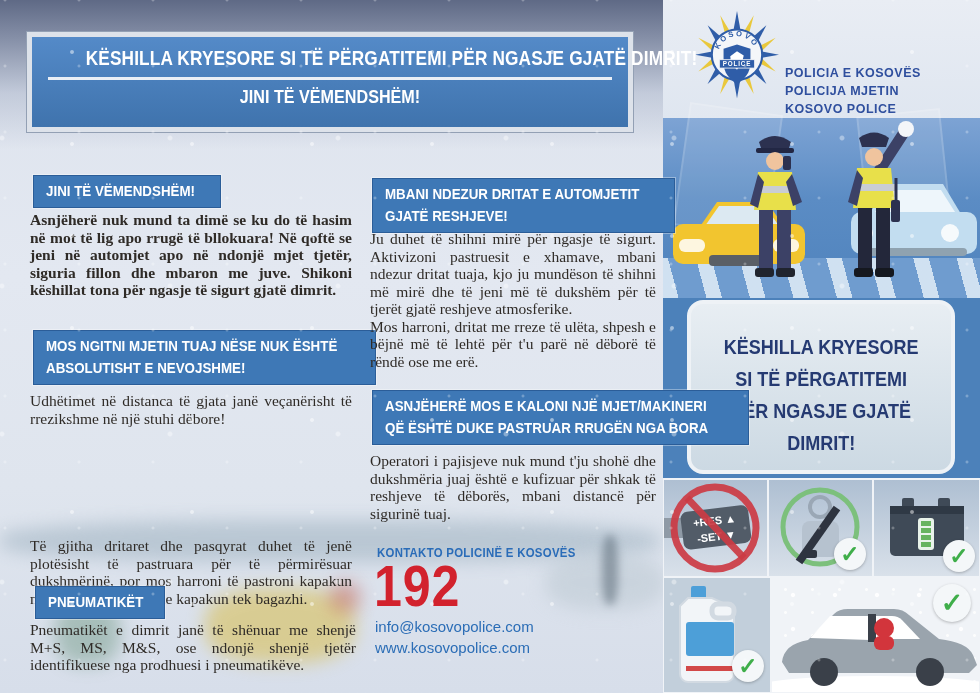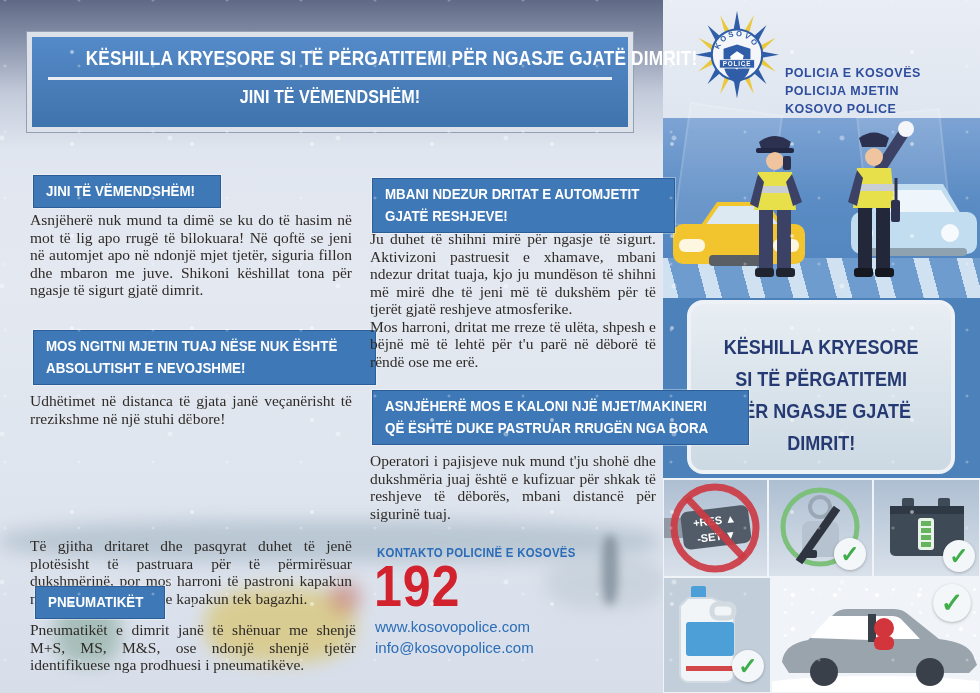--- a/index.html
+++ b/index.html
@@ -86,21 +86,21 @@
   <div class="blur-blob" style="left:545px;top:555px;width:120px;height:55px;background:#b9c6cf;opacity:.5;"></div>
   <div class="blur-blob" style="left:602px;top:535px;width:16px;height:70px;background:#51616e;opacity:.5;filter:blur(4px);"></div>
 
   <div class="banner">
     <div class="banner-line1">KËSHILLA KRYESORE SI TË PËRGATITEMI PËR NGASJE GJATË DIMRIT!</div>
     <div class="banner-divider"></div>
     <div class="banner-line2">JINI TË VËMENDSHËM!</div>
   </div>
 
   <div class="hbar" style="left:33px;top:175px;"><span>JINI TË VËMENDSHËM!</span></div>
-  <div class="body-text" style="left:30px;top:211px;width:322px;">Asnjëherë nuk mund ta dimë se ku do të hasim në mot të lig apo rrugë të bllokuara! Në qoftë se jeni në automjet apo në ndonjë mjet tjetër, siguria fillon dhe mbaron me juve. Shikoni këshillat tona për ngasje të sigurt gjatë dimrit.</div>
+  <div class="body-text" style="left:30px;top:211px;width:322px;font-weight:bold;">Asnjëherë nuk mund ta dimë se ku do të hasim në mot të lig apo rrugë të bllokuara! Në qoftë se jeni në automjet apo në ndonjë mjet tjetër, siguria fillon dhe mbaron me juve. Shikoni këshillat tona për ngasje të sigurt gjatë dimrit.</div>
 
   <div class="hbar" style="left:33px;top:330px;"><span>MOS NGITNI MJETIN TUAJ NËSE NUK ËSHTË
 ABSOLUTISHT E NEVOJSHME!</span></div>
   <div class="body-text" style="left:30px;top:392px;width:322px;">Udhëtimet në distanca të gjata janë veçanërisht të rrezikshme në një stuhi dëbore!</div>
 
   <div class="body-text" style="left:30px;top:498px;width:322px;margin-top:39px;">Të gjitha dritaret dhe pasqyrat duhet të jenë plotësisht të pastruara për të përmirësuar dukshmërinë, por mos harroni të pastroni kapakun mbi motor, kulmin dhe kapakun tek bagazhi.</div>
 
   <div class="hbar" style="left:35px;top:586px;"><span>PNEUMATIKËT</span></div>
   <div class="body-text" style="left:30px;top:621px;width:326px;">Pneumatikët e dimrit janë të shënuar me shenjë M+S, MS, M&amp;S, ose ndonjë shenjë tjetër identifikuese nga prodhuesi i pneumatikëve.</div>
 
@@ -109,22 +109,22 @@
   <div class="body-text" style="left:370px;top:230px;width:286px;">Ju duhet të shihni mirë për ngasje të sigurt. Aktivizoni pastruesit e xhamave, mbani ndezur dritat tuaja, kjo ju mundëson të shihni më mirë dhe të jeni më të dukshëm për të tjerët gjatë reshjeve atmosferike.
 Mos harroni, dritat me rreze të ulëta, shpesh e bëjnë më të lehtë për t'u parë në dëborë të rëndë ose me erë.</div>
 
   <div class="hbar" style="left:372px;top:390px;"><span>ASNJËHERË MOS E KALONI NJË MJET/MAKINERI
 QË ËSHTË DUKE PASTRUAR RRUGËN NGA BORA</span></div>
   <div class="body-text" style="left:370px;top:442px;width:286px;margin-top:10px;">Operatori i pajisjeve nuk mund t'ju shohë dhe dukshmëria juaj është e kufizuar për shkak të reshjeve të dëborës, mbani distancë për sigurinë tuaj.</div>
 
   <div class="contact-label" style="left:377px;top:546px;">KONTAKTO POLICINË E KOSOVËS</div>
   <div class="contact-phone" style="left:374px;top:558px;">192</div>
   <div class="contact-links" style="left:375px;top:616px;">
+    <div>info@kosovopolice.com</div>
     <div>www.kosovopolice.com</div>
-    <div>info@kosovopolice.com</div>
   </div>
 
   <div class="rc">
     <div class="rc-top"></div>
 
     <svg style="position:absolute;left:32px;top:10px;z-index:2;" width="84" height="96" viewBox="0 0 100 112">
       <g fill="#2f5da8">
         <g>
           <polygon points="50,0 46,22 54,22"></polygon>
             <polygon points="50,104 46,82 54,82"></polygon>

